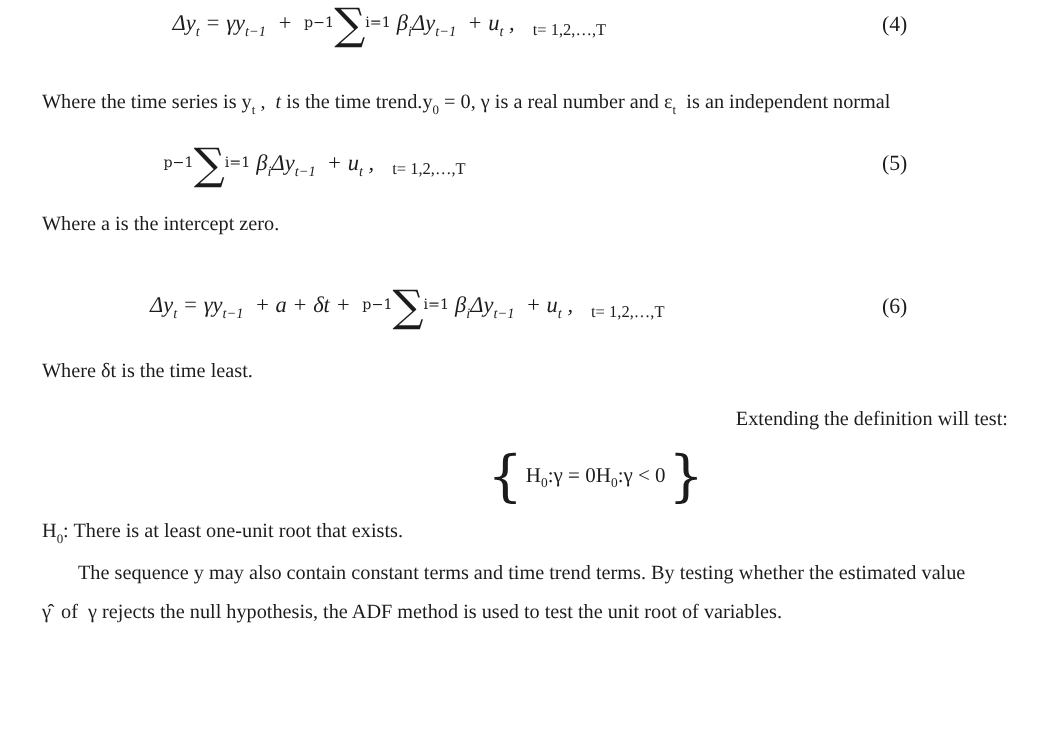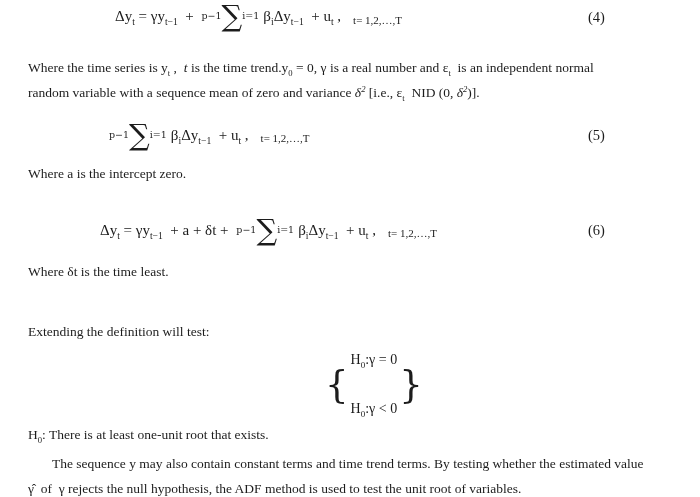--- a/index.html
+++ b/index.html
@@ -13,49 +13,49 @@
 
   
   .eq-row { position:relative; display:flex; align-items:center; }
   .eq-row.eq4 { margin-top:3px; }
   .eq-row.eq5 { margin-top:16px; }
   .eq-row.eq6 { margin-top:30px; }
   .eq-content { display:inline-flex; align-items:center; font-size:15px; }
   .eq4 .eq-content { margin-left:87px; }
   .eq5 .eq-content { margin-left:77px; }
   .eq6 .eq-content { margin-left:72px; }
-  .eq-seg { white-space:pre; }
+  .eq-seg { white-space:pre;font-style:italic; }
   .eq-seg span { white-space:pre; }
   sub { font-size:64%; line-height:0; }
   sup { font-size:64%; line-height:0; }
   .it { font-style:italic; }
 
   .sum { display:inline-flex; flex-direction:row; align-items:center; margin:0 4px; }
   .sum-limit { font-size:9.5px; line-height:1.15; font-family:"DejaVu Serif",serif; }
   .sum-sigma { font-size:29px; line-height:0.95; font-family:"DejaVu Serif",serif; }
 
   .eq-trailer { font-size:11px; margin-left:12px; position:relative; top:3px; white-space:pre; }
   .eq-number { position:absolute; left:560px; top:50%; transform:translateY(-50%); font-size:14.5px; }
 
   
   .para { }
   .pline { font-size:13.5px; line-height:25.5px; white-space:pre; }
   .pline span { white-space:pre; }
   .p-series { margin-top:24px; }
   .p-intercept { margin-top:12px; }
   .p-timetrend { margin-top:15px; }
-  .p-extending { margin-top:34px; }
+  .p-extending { margin-top:7px;text-align:right; }
   .p-h0 { margin-top:5px; }
   .p-final { margin-top:3px; }
   .indent { padding-left:24px;font-family:Liberation Serif, serif; }
 
   
   .cases { display:flex; align-items:center; width:max-content; margin-left:297px; margin-top:7px; }
   .brace { font-size:37px; line-height:1; font-family:"DejaVu Serif",serif; }
-  .case-lines { display:inline-flex; flex-direction:column; padding:0 2px;gap:32px; }
+  .case-lines { display:inline-flex; flex-direction:row; padding:0 2px; }
   .cline { font-size:14px; line-height:17px; white-space:pre; }
   .cline span { white-space:pre; }
 </style>
 </head>
 <body>
 
 <div class="page">
 
   <div class="eq-row eq4">
     <div class="eq-content">
@@ -66,21 +66,20 @@
         <span class="sum-limit">i=1</span>
       </span>
       <span class="eq-seg"><span>β<sub>i</sub></span><span>Δy<sub>t−1</sub></span><span>  + u<sub>t</sub></span><span> ,</span></span>
       <span class="eq-trailer">t= 1,2,…,T</span>
     </div>
     <span class="eq-number">(4)</span>
   </div>
 
   <div class="para p-series">
     <div class="pline"><span>Where the time series is y<sub>t</sub></span><span> ,  </span><span class="it">t</span><span> is the time trend.y<sub>0</sub></span><span> = 0, γ is a real number and ε<sub>t</sub></span><span>  is an independent normal</span></div>
-    <div class="pline"><span>random variable with a sequence mean of zero and variance </span><span class="it">δ<sup>2</sup></span><span> [i.e., ε<sub>t</sub></span><span>  NID (0, </span><span class="it">δ<sup>2</sup></span><span>)].</span></div>
   </div>
 
   <div class="eq-row eq5">
     <div class="eq-content">
       <span class="sum">
         <span class="sum-limit">p−1</span>
         <span class="sum-sigma">∑</span>
         <span class="sum-limit">i=1</span>
       </span>
       <span class="eq-seg"><span>β<sub>i</sub></span><span>Δy<sub>t−1</sub></span><span>  + u<sub>t</sub></span><span> ,</span></span>

